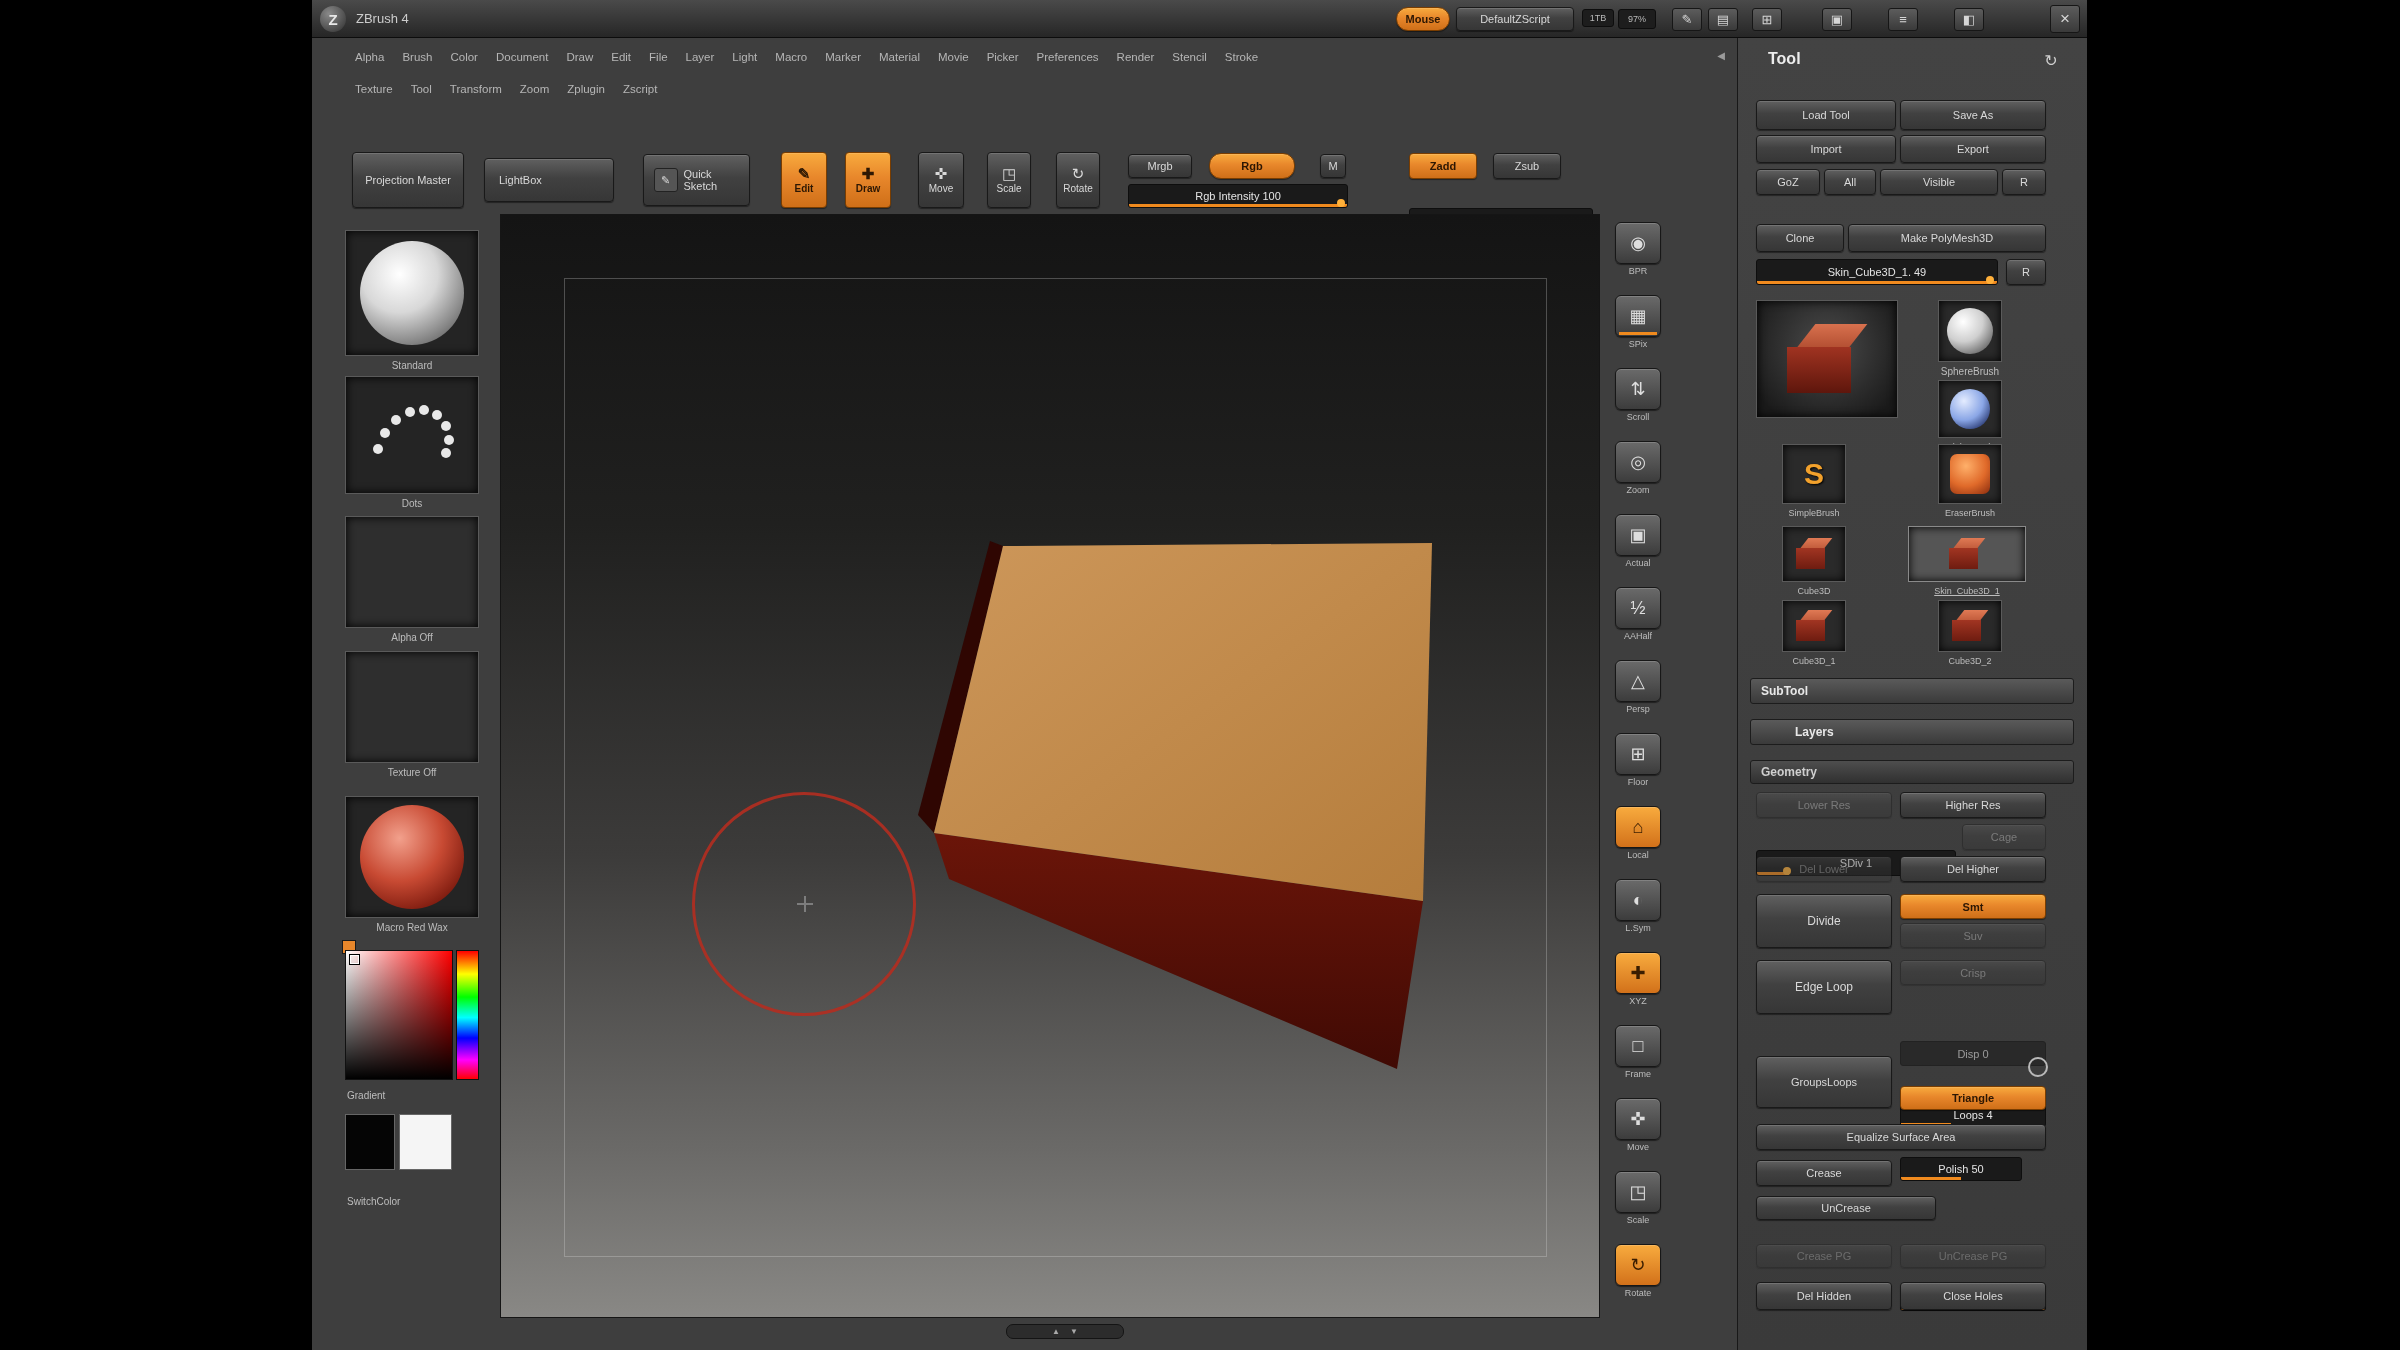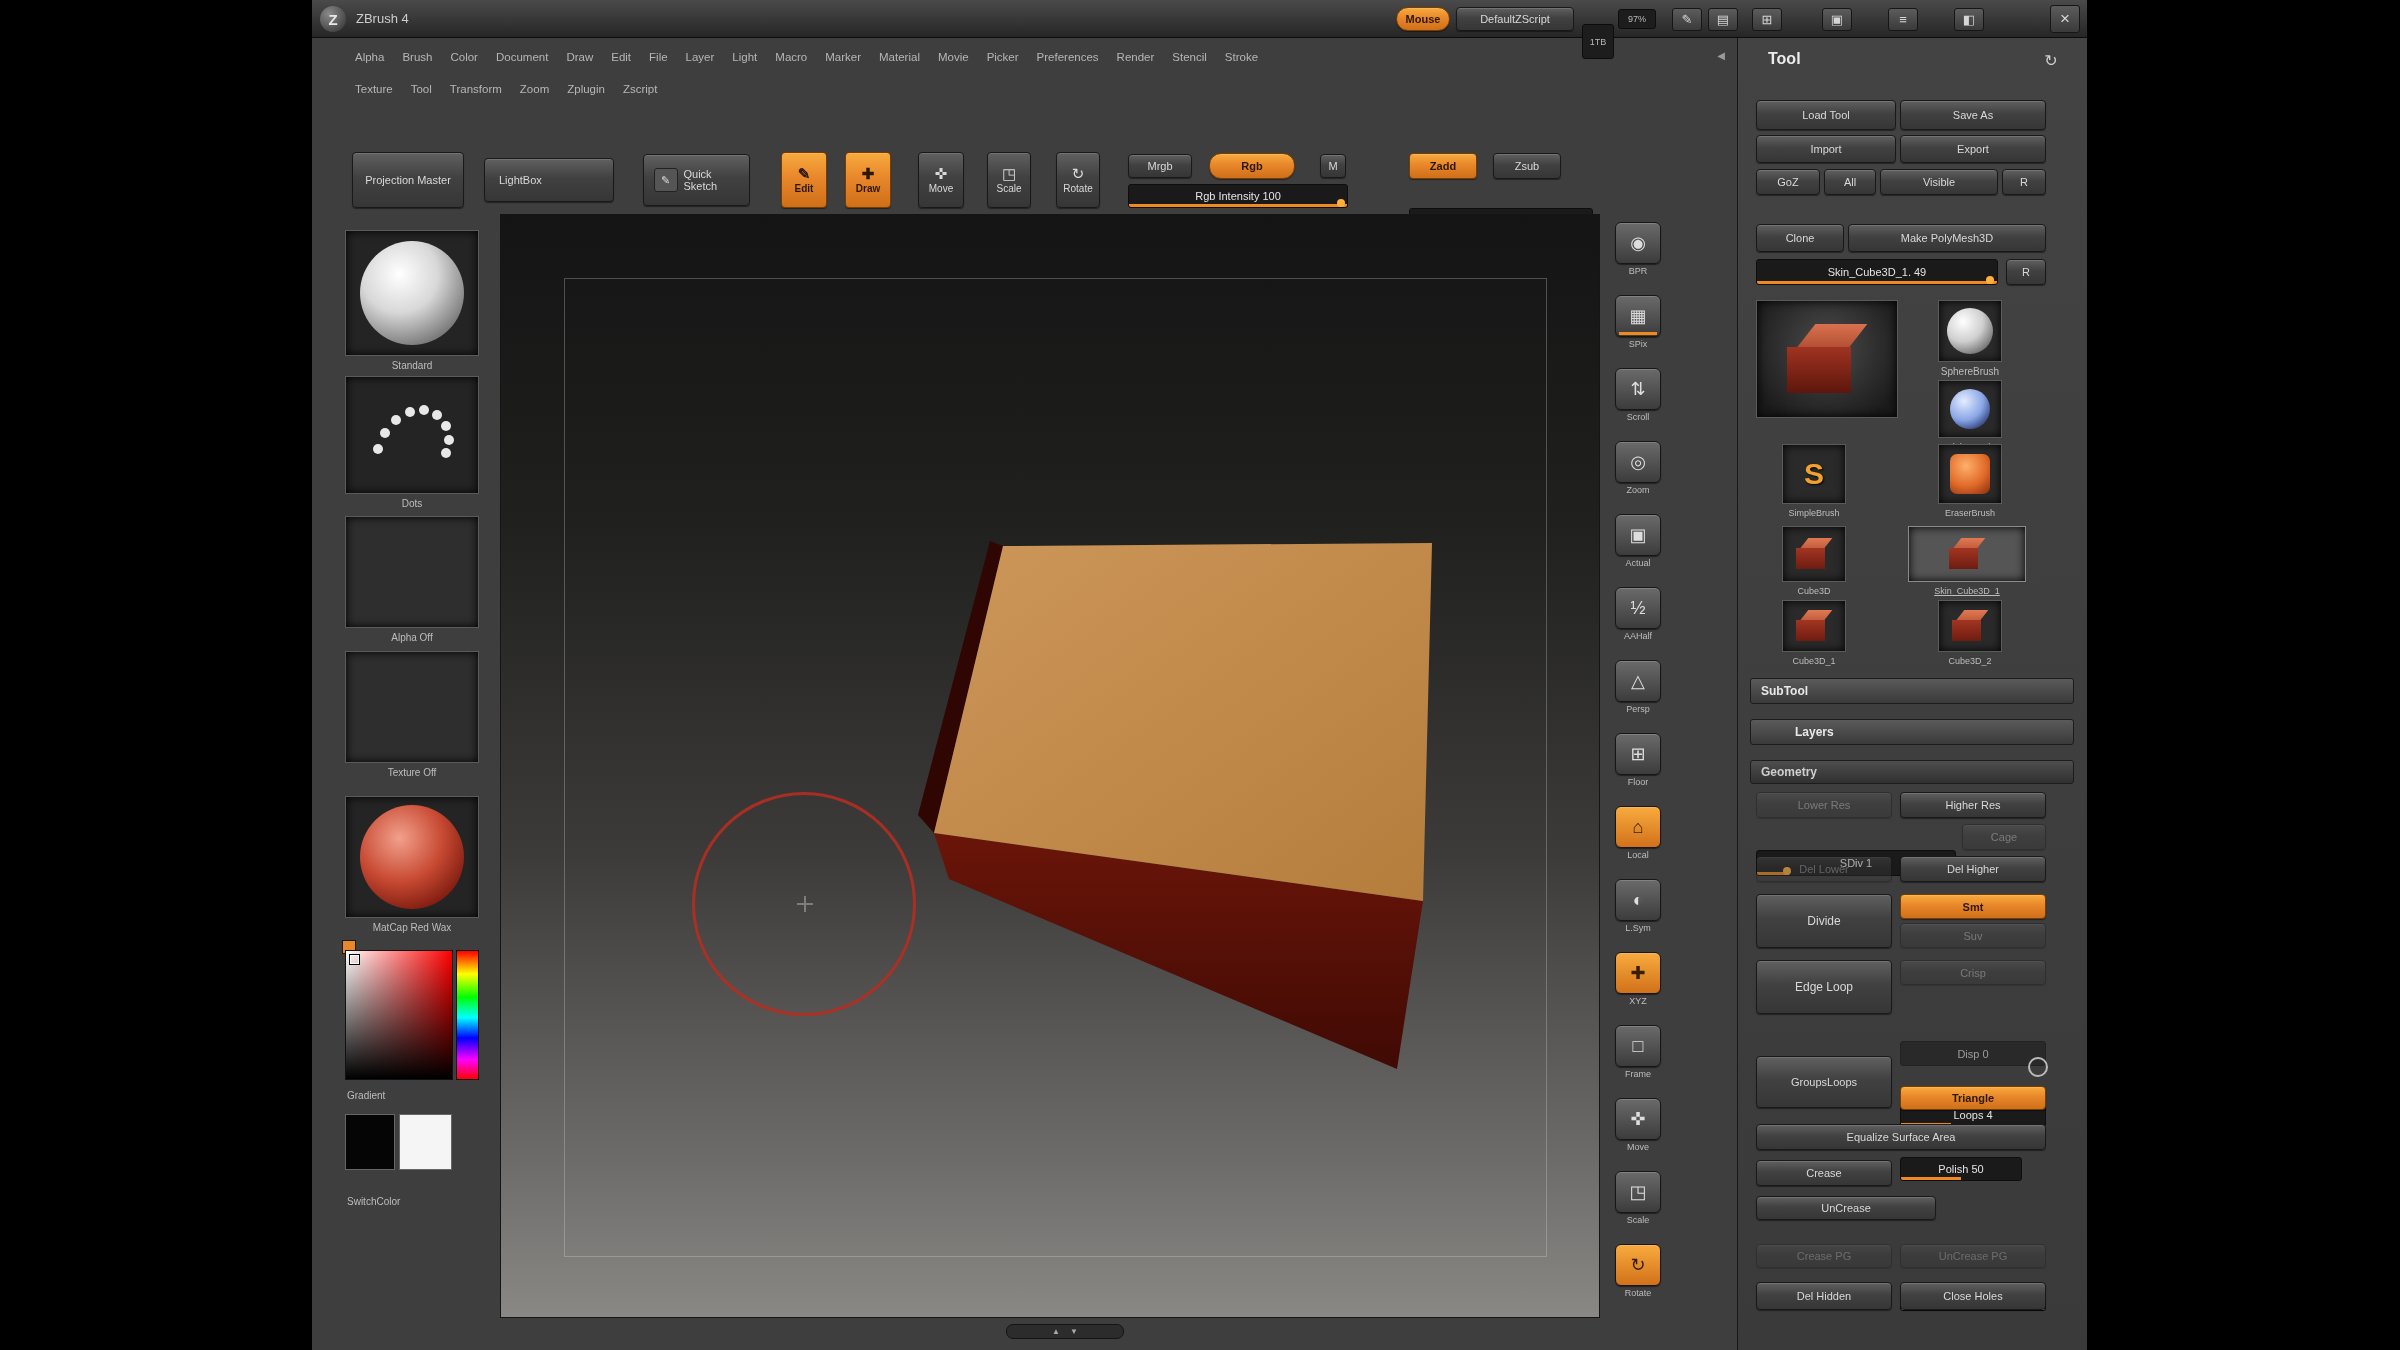--- a/index.html
+++ b/index.html
@@ -83,21 +83,21 @@
 <div class="app">
 
   <div class="titlebar">
     <div class="abs" style="left:8px;top:6px;width:26px;height:26px;border-radius:50%;background:radial-gradient(circle at 35% 30%,#8a8a8a,#2e2e2e);display:flex;align-items:center;justify-content:center;color:#e8e8e8;font-weight:bold;font-size:15px;">
         <span>Z</span>
       </div>
     <div class="abs" style="left:44px;top:11px;color:#cccccc;font-size:13px;">ZBrush 4</div>
 
     <div class="btn or pill abs" style="left:1084px;top:7px;width:54px;height:24px;">Mouse</div>
     <div class="btn abs" style="left:1144px;top:7px;width:118px;height:24px;">DefaultZScript</div>
-    <div class="stat abs" style="left:1270px;top:24px;width:32px;height:35px;">1TB</div>
+    <div class="stat abs" style="left:1270px;top:9px;width:32px;height:18px;">1TB</div>
     <div class="stat abs" style="left:1306px;top:9px;width:38px;height:20px;">97%</div>
 
     <div class="tb-ic abs" style="left:1360px;top:8px;width:30px;height:23px;">
         <span>✎</span>
       </div>
     <div class="tb-ic abs" style="left:1396px;top:8px;width:30px;height:23px;">
         <span>▤</span>
       </div>
     <div class="tb-ic abs" style="left:1440px;top:8px;width:30px;height:23px;">
         <span>⊞</span>
@@ -220,21 +220,21 @@
 
     <div class="thumb abs" style="left:33px;top:302px;width:134px;height:112px;background:#2e2e2e;"></div>
     <div class="lbl abs" style="left:33px;top:418px;width:134px;">Alpha Off</div>
 
     <div class="thumb abs" style="left:33px;top:437px;width:134px;height:112px;background:#2e2e2e;"></div>
     <div class="lbl abs" style="left:33px;top:553px;width:134px;">Texture Off</div>
 
     <div class="thumb abs" style="left:33px;top:582px;width:134px;height:122px;">
       <div style="width:104px;height:104px;border-radius:50%;background:radial-gradient(circle at 38% 32%, #f2a08c, #c84a33 45%, #7c1a0e 80%, #4a0d06);"></div>
     </div>
-    <div class="lbl abs" style="left:33px;top:708px;width:134px;">MatCap Red Wax</div>
+    <div class="lbl abs" style="left:33px;top:708px;width:134px;">Macro Red Wax</div>
 
     <div class="abs" style="left:30px;top:726px;width:14px;height:14px;background:#e8872b;border:1px solid #1a1a1a;"></div>
     <div class="abs" style="left:33px;top:736px;width:108px;height:130px;border:1px solid #111;background:linear-gradient(to bottom, rgba(0,0,0,0) 0%, #000 100%), linear-gradient(to right, #ffffff 0%, #ff0000 100%);">
       <div style="position:absolute;left:4px;top:4px;width:9px;height:9px;border:1px solid #fff;box-shadow:0 0 0 1px #000;"></div>
     </div>
     <div class="abs" style="left:144px;top:736px;width:23px;height:130px;border:1px solid #111;background:linear-gradient(to bottom,#ff0000,#ffff00 18%,#00ff00 36%,#00ffff 52%,#0000ff 68%,#ff00ff 85%,#ff0000);"></div>
     <div class="lbl abs" style="left:33px;top:876px;width:134px;text-align:left;padding-left:2px;">Gradient</div>
 
     <div class="abs" style="left:33px;top:900px;width:50px;height:56px;background:#050505;border:1px solid #666;"></div>
     <div class="abs" style="left:87px;top:900px;width:53px;height:56px;background:#f5f5f5;border:1px solid #666;"></div>

